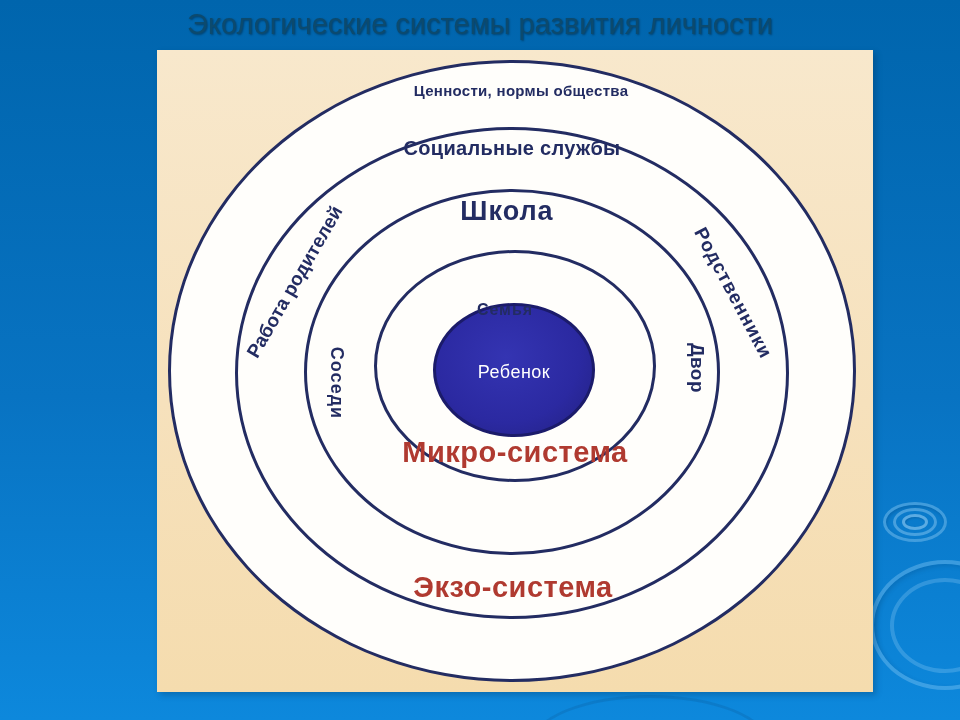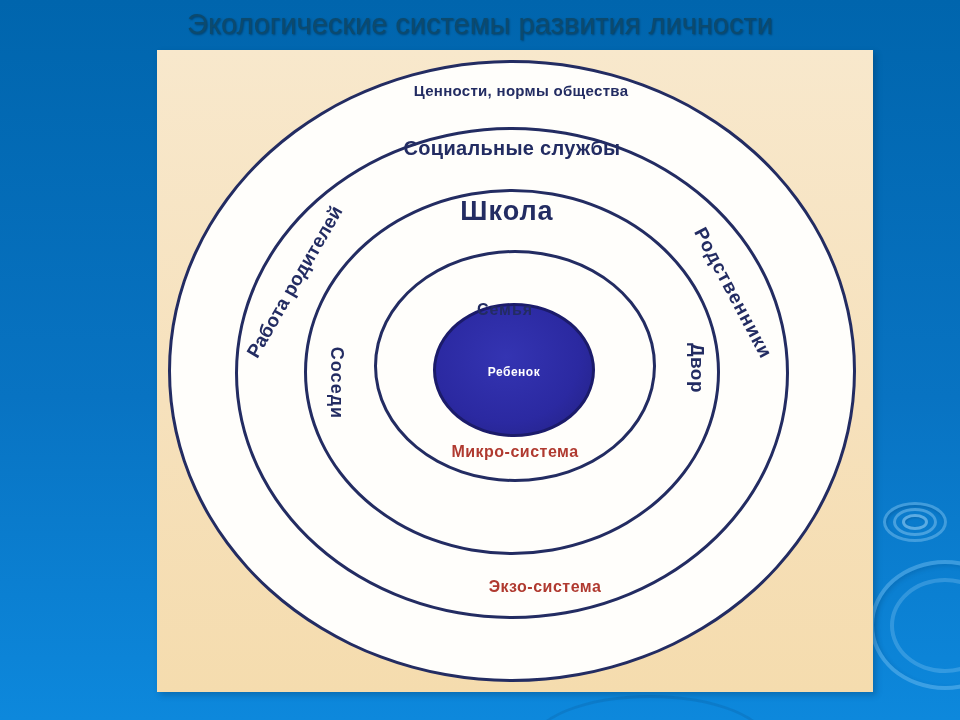--- a/index.html
+++ b/index.html
@@ -33,25 +33,25 @@
     border:3px solid #1b1b6a;
   }
   .lbl{
     position:absolute;transform:translate(-50%,-50%);
     color:#232c62;font-weight:bold;white-space:nowrap;
   }
   .lbl-values{left:364px;top:40px;font-size:15px;letter-spacing:0.3px;}
   .lbl-social{left:355px;top:98px;font-size:20px;letter-spacing:0.3px;}
   .lbl-school{left:350px;top:161px;font-size:27px;letter-spacing:1px;}
   .lbl-family{left:348px;top:232px;font-size:16px;font-weight:600;letter-spacing:1px;margin-top:28px;}
-  .lbl-child{left:357px;top:322px;font-size:12px;font-weight:700;color:#ffffff;letter-spacing:0.5px;}
-  .sys{color:#b03a30;font-size:16px;letter-spacing:0.5px;}
+  .lbl-child{left:357px;top:322px;font-size:18px;font-weight:400;color:#ffffff;letter-spacing:0.5px;}
+  .sys{color:#b03a30;font-size:29px;letter-spacing:0.5px;}
   .sys-micro{left:358px;top:402px;}
   .sys-mezo{left:358px;top:467px;}
-  .sys-exo{left:356px;top:537px;margin-left:32px;}
+  .sys-exo{left:356px;top:537px;}
   .sys-macro{left:360px;top:598px;}
   .side{font-size:19px;font-weight:600;}
   .side-parents{left:138px;top:232px;transform:translate(-50%,-50%) rotate(-60deg);}
   .side-neighbors{left:179px;top:333px;font-size:18px;letter-spacing:1px;transform:translate(-50%,-50%) rotate(90deg);}
   .side-relatives{left:576px;top:243px;letter-spacing:1px;transform:translate(-50%,-50%) rotate(62deg);}
   .side-yard{left:540px;top:318px;letter-spacing:0.5px;transform:translate(-50%,-50%) rotate(90deg);}
   .ripple{position:absolute;border-radius:50%;box-sizing:border-box;}
   .r1a{left:883px;top:502px;width:64px;height:40px;border:3px solid rgba(170,220,252,0.35);box-shadow:inset 1px 2px 3px rgba(0,60,110,0.25);}
   .r1b{left:893px;top:508px;width:44px;height:28px;border:3px solid rgba(170,220,252,0.38);}
   .r1c{left:902px;top:514px;width:26px;height:16px;border:3px solid rgba(190,230,255,0.45);box-shadow:inset 1px 1px 2px rgba(0,60,110,0.3);}

